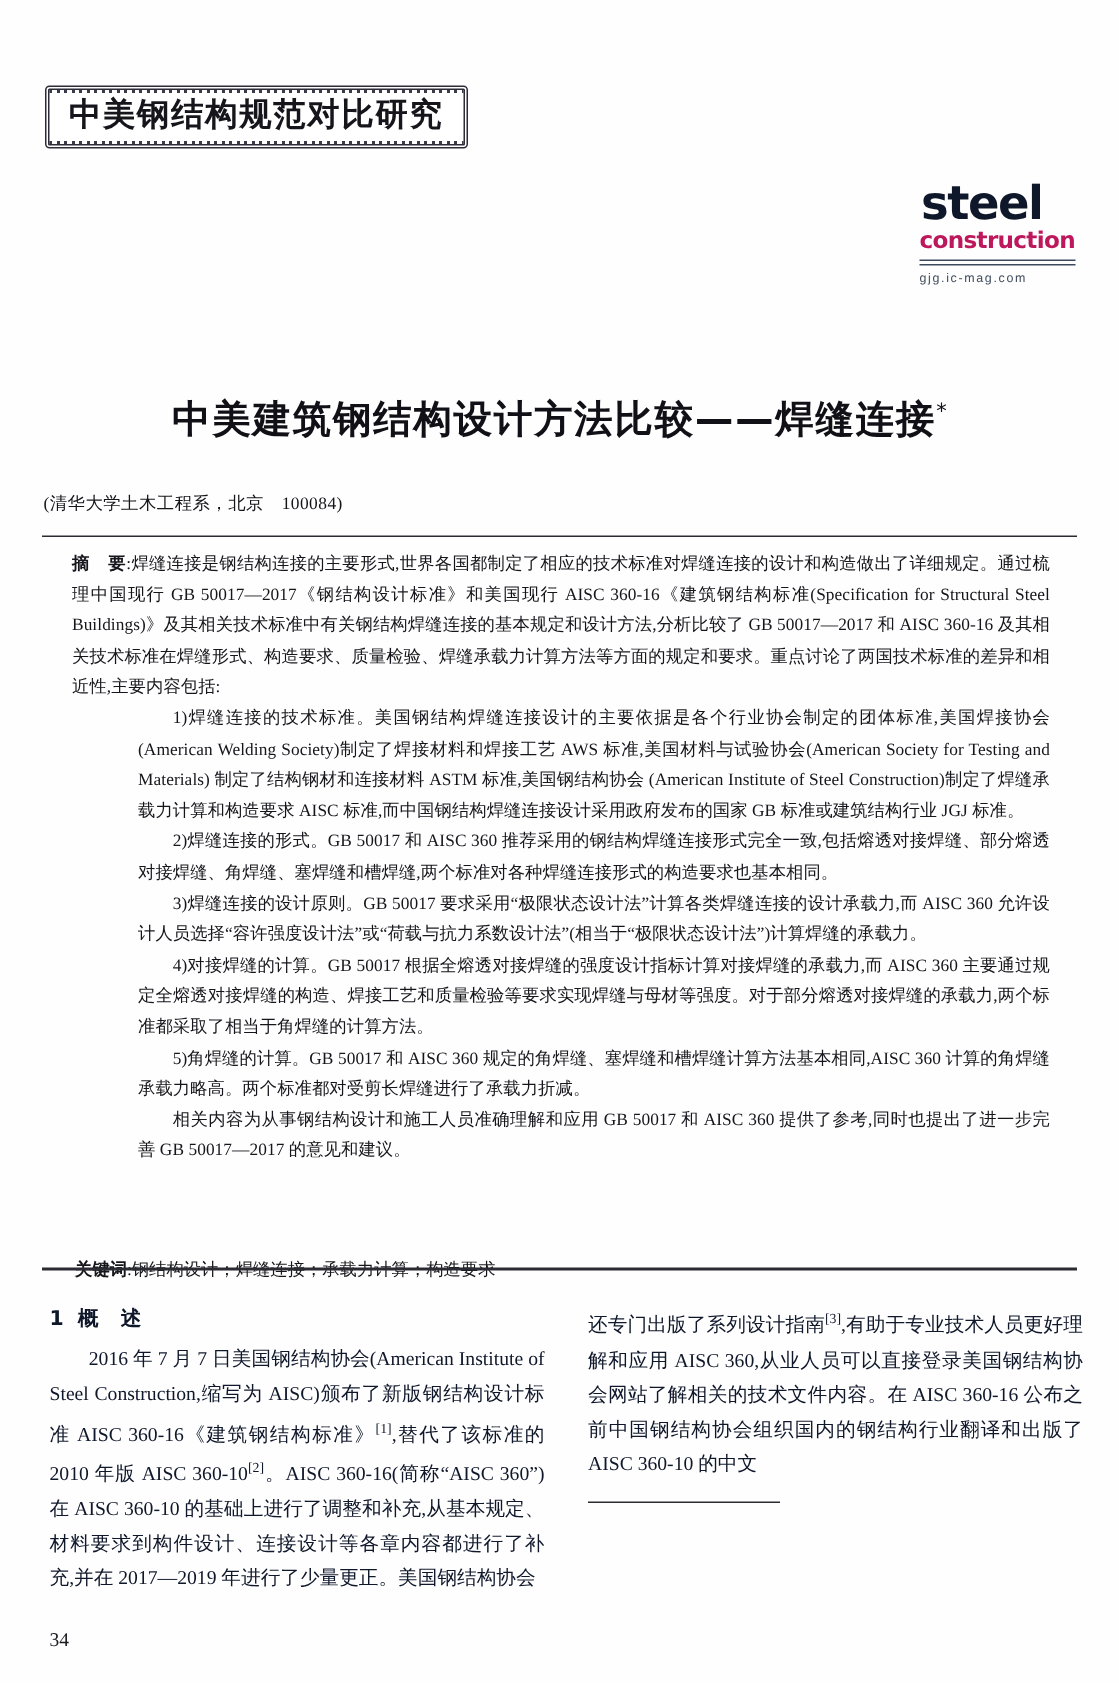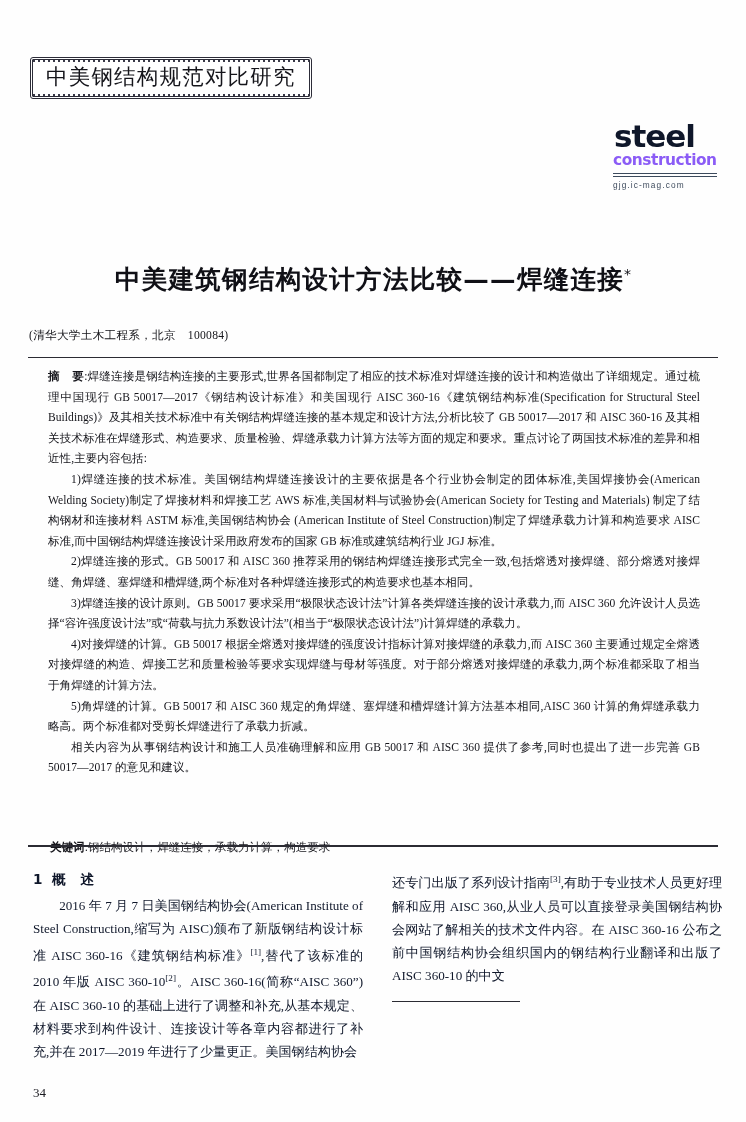--- a/index.html
+++ b/index.html
@@ -36,21 +36,21 @@
     padding: 5px 13px 7px 13px;
     position: relative;
     background:
       repeating-linear-gradient(90deg, #3a3a48 0 2px, transparent 2px 5px) top/100% 2px no-repeat,
       repeating-linear-gradient(90deg, #3a3a48 0 2px, transparent 2px 5px) bottom/100% 2px no-repeat,
       #ffffff;
   }
   .banner-title {
     font-family: "DejaVu Sans", "Liberation Sans", sans-serif;
     font-size: 21.5px;
-    font-weight: 400;
+    font-weight: 700;
     letter-spacing: 1.2px;
     color: #15151b;
     line-height: 1.1;
     white-space: nowrap;
   }
 
   
   .meta {
     position: absolute;
     left: 33px;
@@ -75,21 +75,21 @@
     font-weight: 700;
     color: #0f172a;
     letter-spacing: -1px;
     line-height: 0.95;
     margin-left: 1px;
   }
   .logo-constr {
     font-family: "DejaVu Sans", "Liberation Sans", sans-serif;
     font-size: 15.4px;
     font-weight: 700;
-    color: #8b5cf6;
+    color: #be185d;
     letter-spacing: -0.45px;
     line-height: 1.15;
     margin-top: 1px;
   }
   .logo-rule {
     border-top: 1.6px solid #3c4a5c;
     border-bottom: 1px solid #3c4a5c;
     height: 2px;
     margin: 3px 0 3px 0;
     width: 104px;
@@ -160,21 +160,21 @@
     top: 366px;
     width: 652px;
     font-size: 11.55px;
     line-height: 20.6px;
     text-align: justify;
     text-justify: inter-ideograph;
     color: #15151b;
     letter-spacing: 0.05px;
   }
   .abstract p { margin: 0; }
-  .abstract .indent { text-indent: 2em; }
+  .abstract .indent { text-indent: 2em; margin-left: 44px; }
   .abstract .lbl { font-weight: 700; letter-spacing: 0.4px; }
   .keywords {
     position: absolute;
     left: 50px;
     top: 818px;
     width: 680px;
     font-size: 11.55px;
     line-height: 19px;
     color: #15151b;
     margin-top: 20px;

